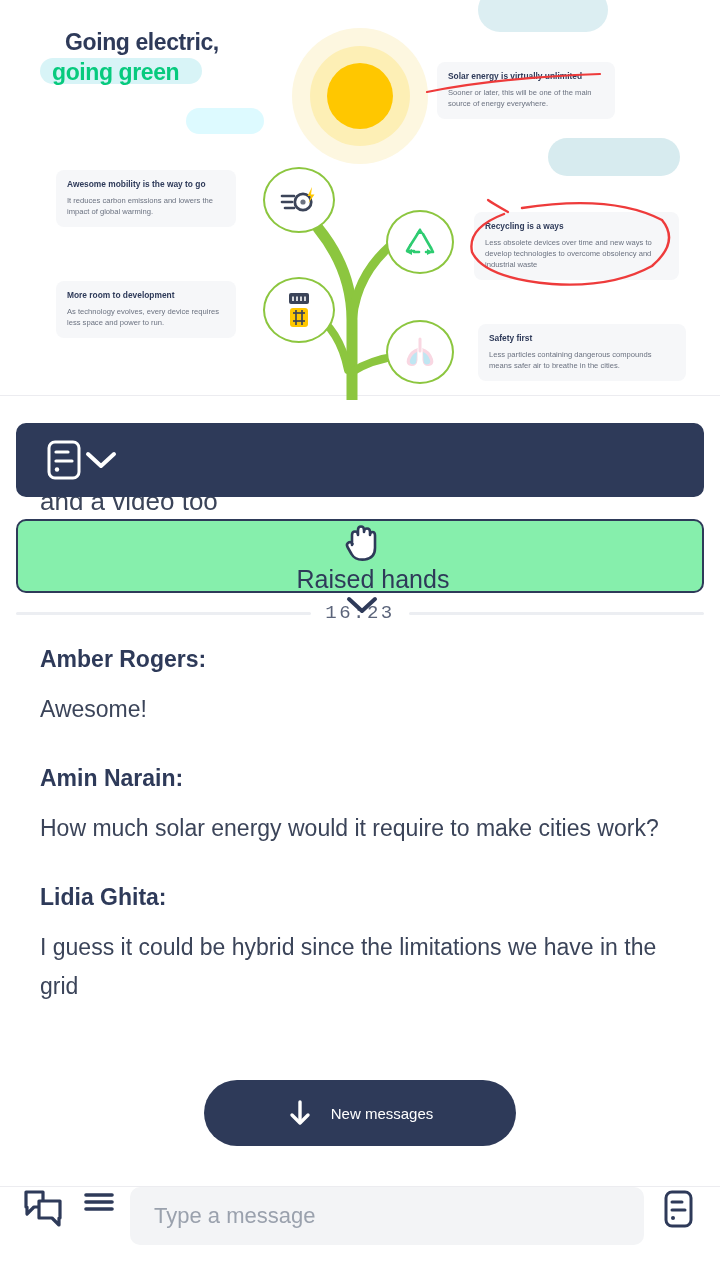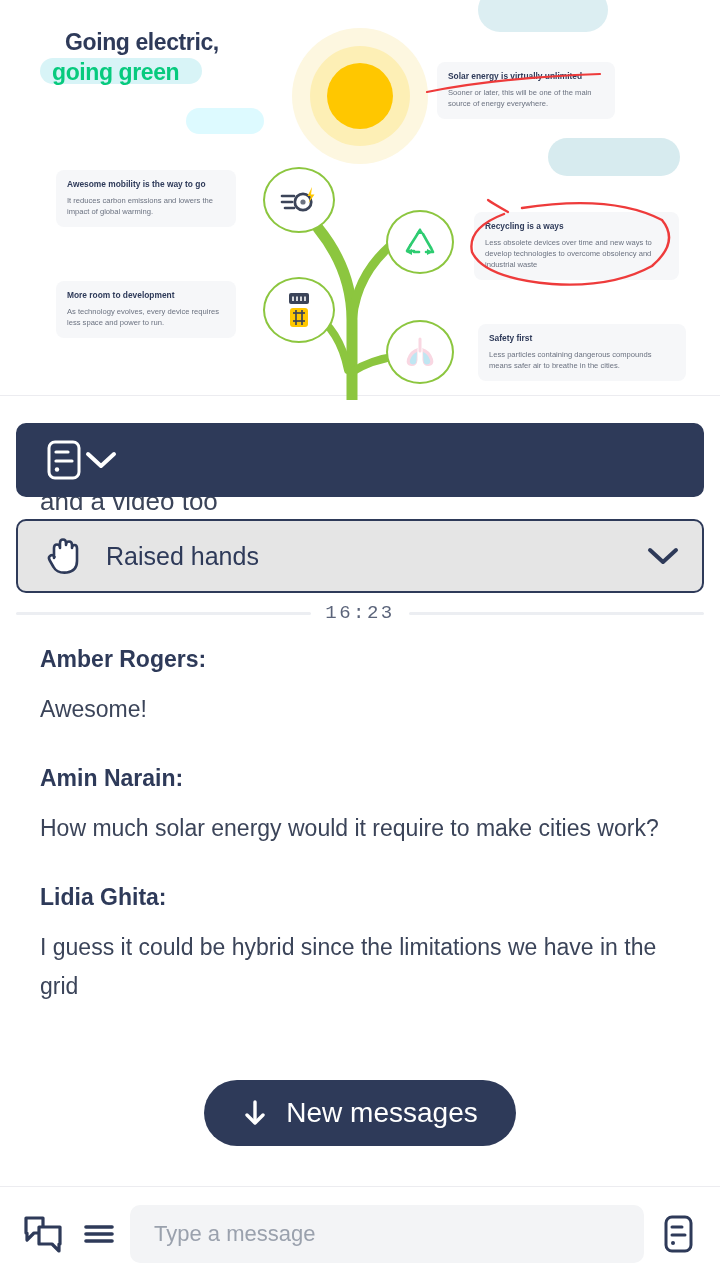--- a/index.html
+++ b/index.html
@@ -94,21 +94,21 @@
 
   .bar {
     position: absolute; left: 16px;
     width: 688px; height: 74px;
     border-radius: 10px;
     display: flex; align-items: center;
     padding: 0 22px 0 26px;
     z-index: 9;
   }
   .bar.filled { background: #2e3a59; border: 2.5px solid #2e3a59; }
-  .bar.outlined { background: #e5e5e5; border: 2.5px solid #2e3a59; }
+  .bar.outlined { background: #86efac; border: 2.5px solid #2e3a59; flex-direction: column; }
   .bar-label { font-size: 25px; font-weight: 400; margin-left: 22px; flex: 1; }
   .bar.filled .bar-label { color: #ffffff; }
   .bar.outlined .bar-label { color: #2e3a59; }
 
   .time-divider {
     position: absolute; left: 16px; top: 207px;
     width: 688px; height: 20px;
     display: flex; align-items: center; gap: 14px;
     z-index: 8;
   }
@@ -129,29 +129,29 @@
     max-width: 640px;
   }
 
   .new-messages {
     position: absolute; left: 204px; top: 1080px;
     width: 312px; height: 66px;
     background: #2e3a59; border-radius: 33px;
     display: flex; align-items: center; justify-content: center; gap: 18px;
     z-index: 20;
   }
-  .new-messages .nm-label { color: #ffffff; font-size: 28px; }
+  .new-messages .nm-label { color: #ffffff; font-size: 15px; }
 
   
   .composer {
     position: absolute; left: 0; bottom: 0;
     width: 720px; height: 94px;
     background: #ffffff;
     border-top: 1px solid #ececf0;
-    display: flex; align-items: center;
+    display: flex; align-items: flex-start;
     padding: 0 22px;
     gap: 14px;
     z-index: 30;
   }
   .composer-icon { display: flex; align-items: center; justify-content: center; flex: none; }
   .msg-input {
     flex: 1;
     height: 58px;
     background: #f3f4f6;
     border: none; border-radius: 10px;

